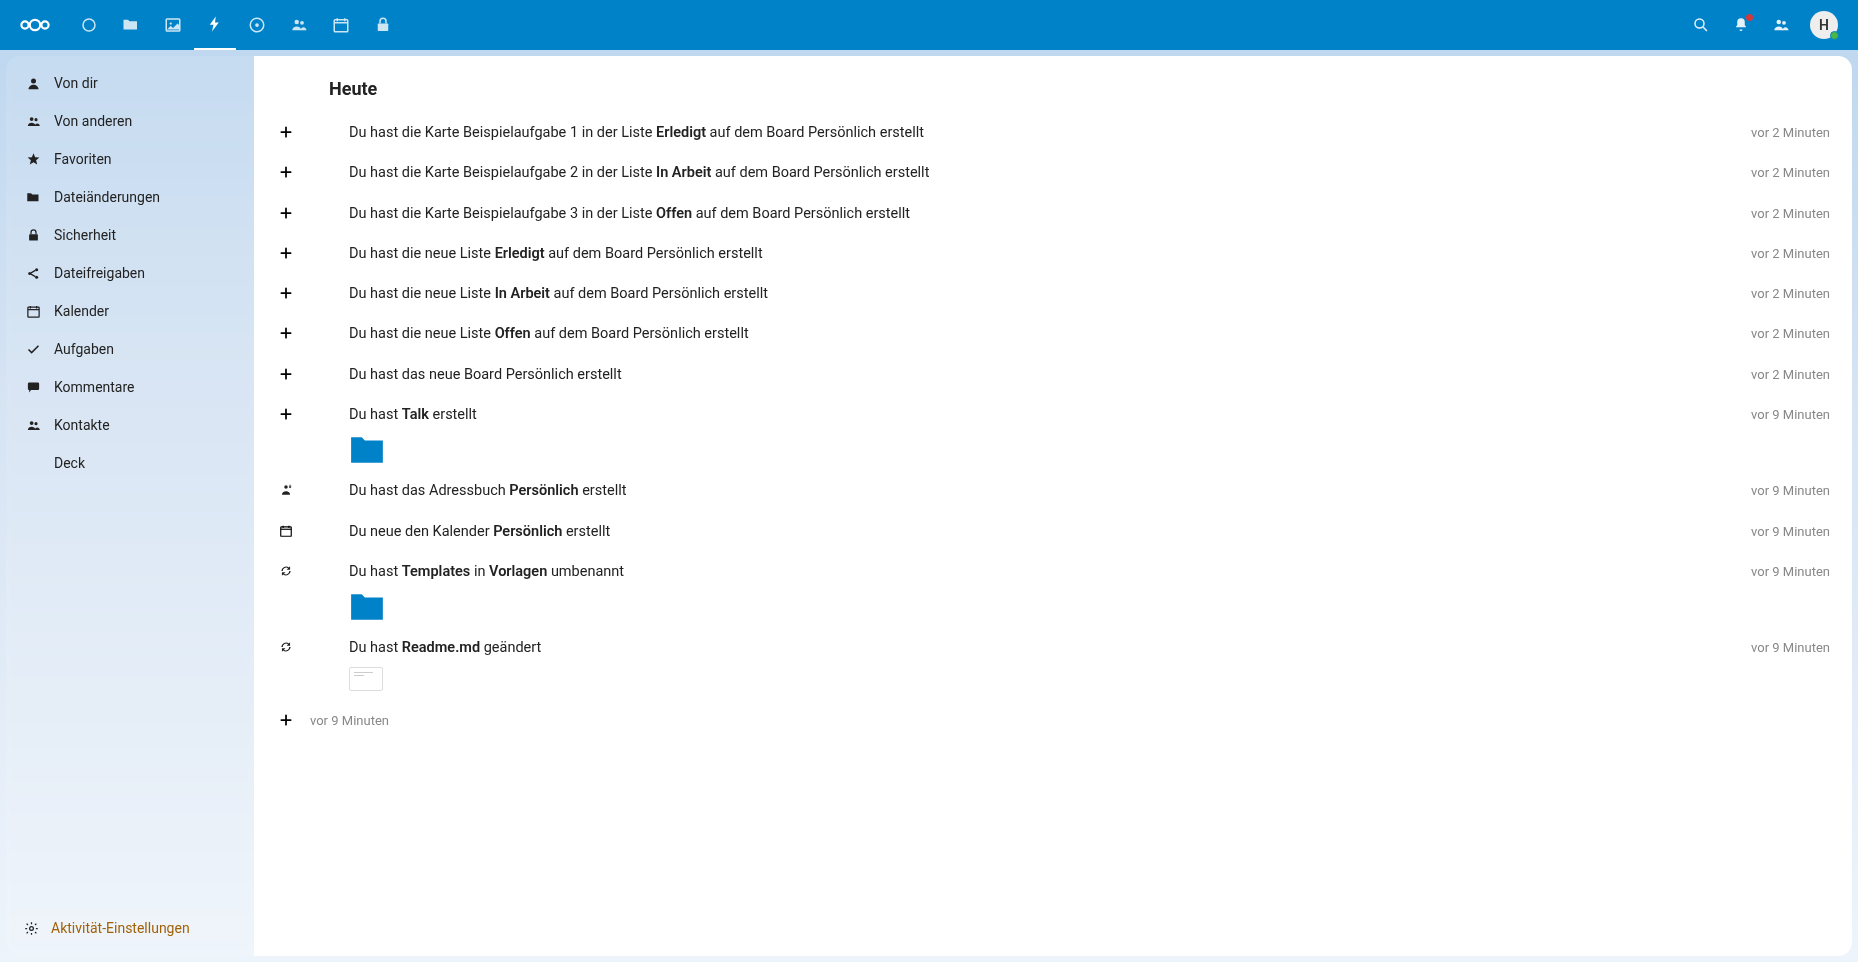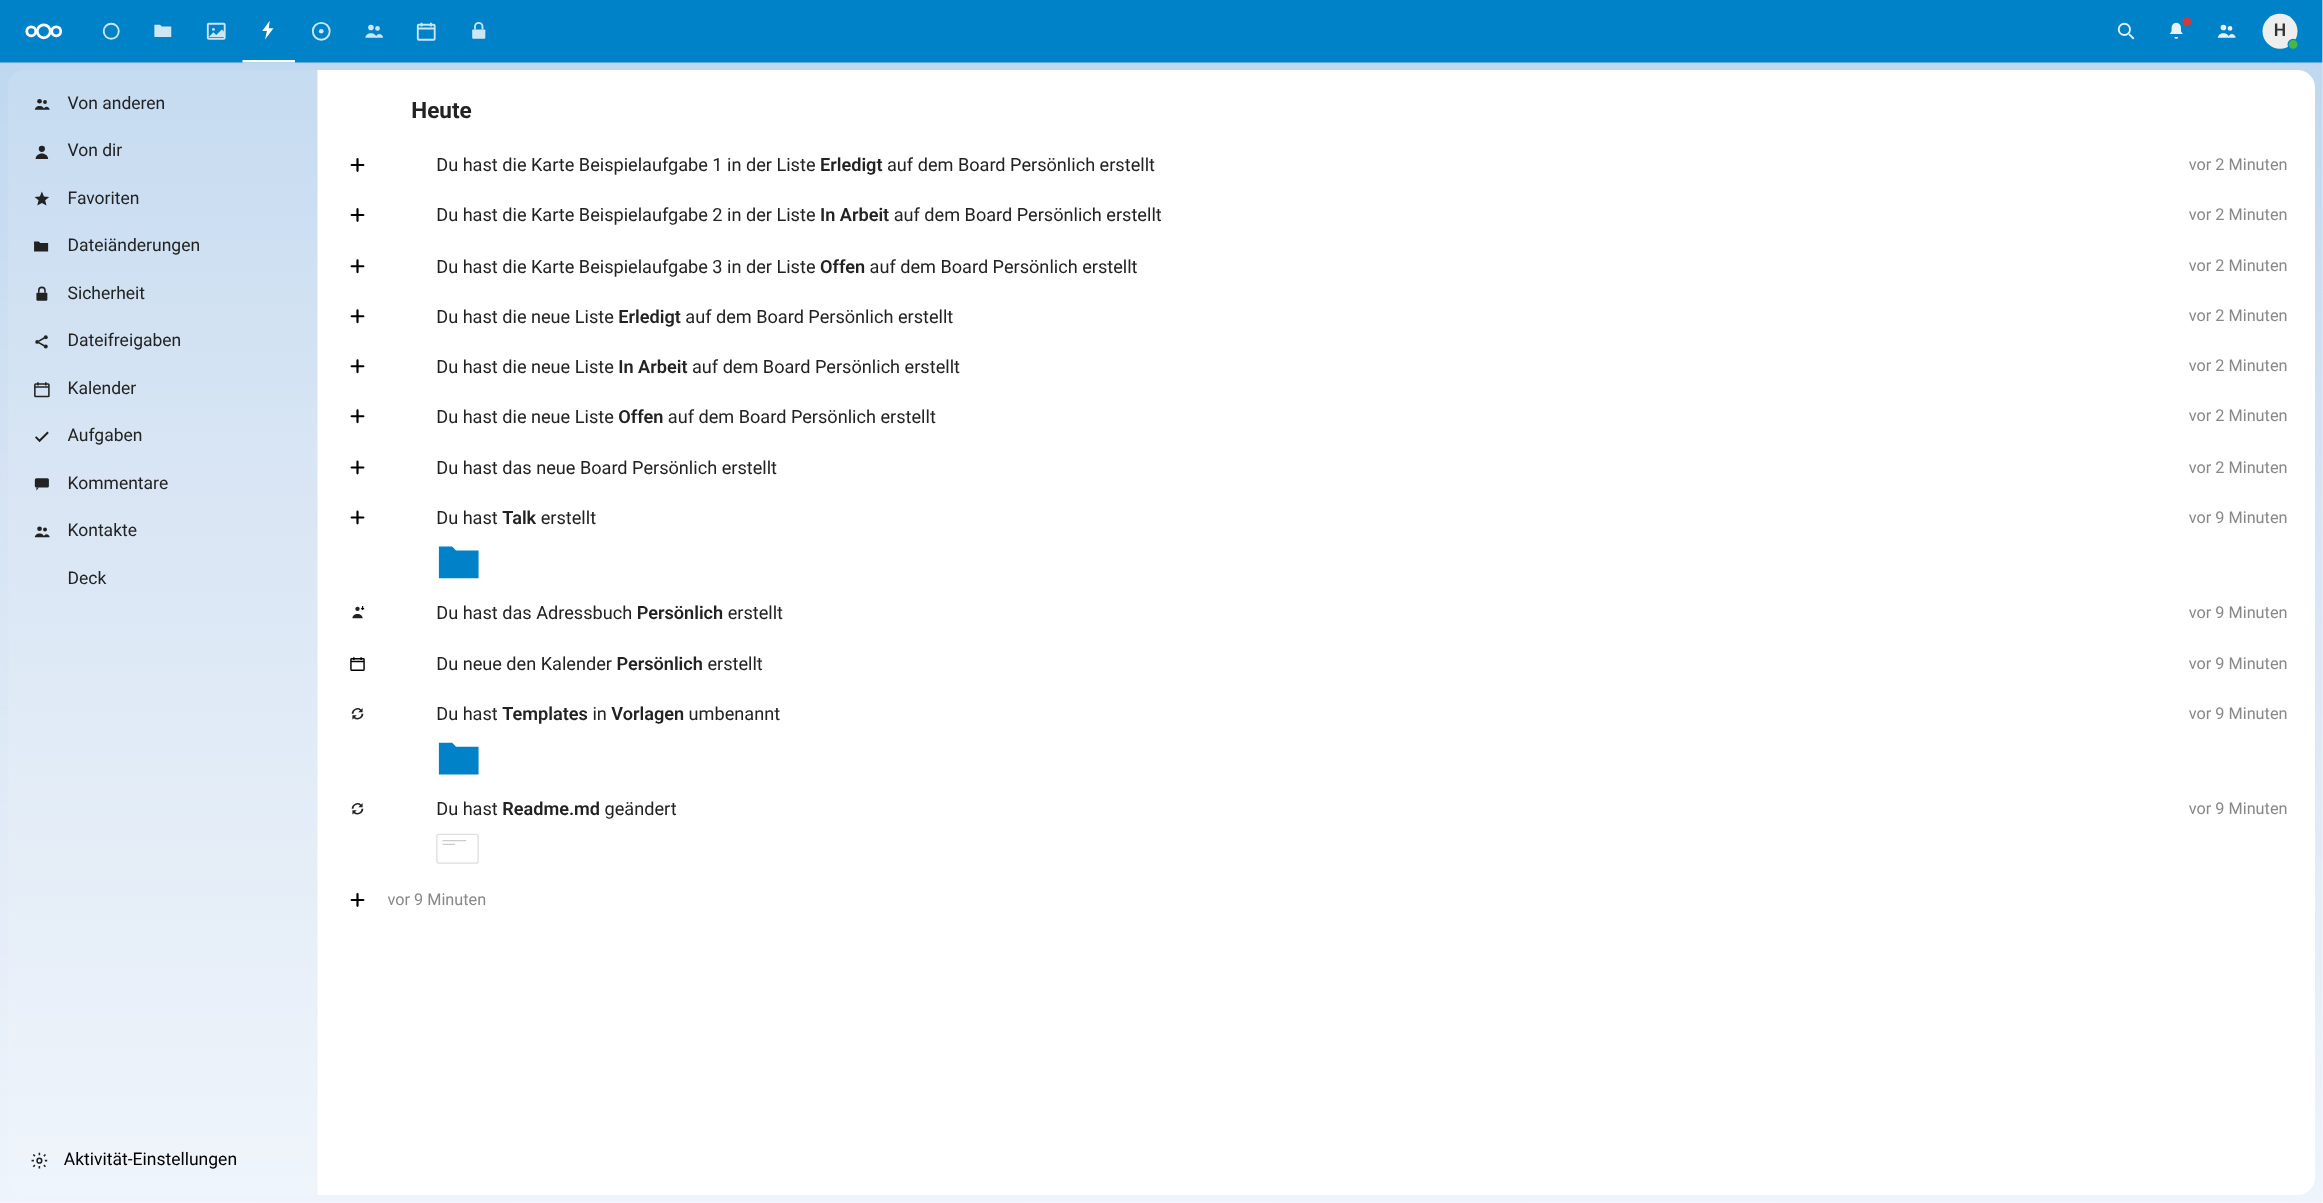--- a/index.html
+++ b/index.html
@@ -18,21 +18,21 @@
 .avatar { width:28px; height:28px; border-radius:50%; background:#eee; color:#333; display:flex; align-items:center; justify-content:center; font-weight:600; font-size:14px; position:relative; cursor:pointer; }
 .avatar .status-dot { position:absolute; bottom:-1px; right:-1px; width:9px; height:9px; border-radius:50%; background:#48b748; border:1.5px solid #0082c9; }
 .shell { display:flex; height:calc(100% - 50px); padding:6px 6px 6px 6px; gap:0; }
 .sidebar { width:248px; background:rgba(255,255,255,.1); border-radius:14px 0 0 14px; padding:8px 6px; display:flex; flex-direction:column; backdrop-filter:blur(2px); }
 .sb-list { flex:1; overflow:auto; }
 .sb-item { display:flex; align-items:center; gap:12px; height:38px; padding:0 12px; border-radius:20px; cursor:pointer; color:#222; font-size:14px; }
 .sb-item.active { background:rgba(255,255,255,.8); font-weight:600; }
 .sb-ico { width:18px; display:flex; justify-content:center; }
 .sb-ico svg { width:15px; height:15px; fill:#222; }
 .sb-footer { border-top:0; }
-.sb-settings { display:flex; align-items:center; gap:12px; height:40px; padding:0 12px; color:#000000; font-size:14px; cursor:pointer; }
+.sb-settings { display:flex; align-items:center; gap:12px; height:40px; padding:0 12px; color:#a16207; font-size:14px; cursor:pointer; }
 .sb-settings svg{width:15px;height:15px;fill:#222;}
 .main { flex:1; background:#fff; border-radius:0 14px 14px 0; overflow:auto; position:relative; }
 .main::-webkit-scrollbar{width:8px;} .main::-webkit-scrollbar-thumb{background:#ccc;border-radius:4px;}
 .section-title { font-size:18px; font-weight:700; color:#222; padding:22px 0 14px 44px;margin-left:31px; }
 .activity-list { padding:0 22px 40px 22px; }
 .act-row { display:flex; align-items:flex-start; padding:10px 0; gap:14px; }
 .act-ico { width:20px; display:flex; justify-content:center; padding-top:2px; }
 .act-ico svg { width:14px; height:14px; }
 .plus svg{fill:#29a745; stroke:#29a745;}
 .dark svg{fill:#222;}
@@ -211,32 +211,32 @@
       </div>
   </div>
 </div>
 
 <div class="shell">
   <div class="sidebar">
     <div class="sb-list" id="sb-list">
         <div class="sb-item">
           <span class="sb-ico">
             <svg viewBox="0 0 24 24">
+              <use href="#i-user"></use>
+            </svg>
+          </span>
+          <span>Von dir</span>
+        </div>
+        <div class="sb-item">
+          <span class="sb-ico">
+            <svg viewBox="0 0 24 24">
               <use href="#i-users"></use>
             </svg>
           </span>
           <span>Von anderen</span>
-        </div>
-        <div class="sb-item">
-          <span class="sb-ico">
-            <svg viewBox="0 0 24 24">
-              <use href="#i-user"></use>
-            </svg>
-          </span>
-          <span>Von dir</span>
         </div>
         <div class="sb-item">
           <span class="sb-ico">
             <svg viewBox="0 0 24 24">
               <use href="#i-star"></use>
             </svg>
           </span>
           <span>Favoriten</span>
         </div>
         <div class="sb-item">

